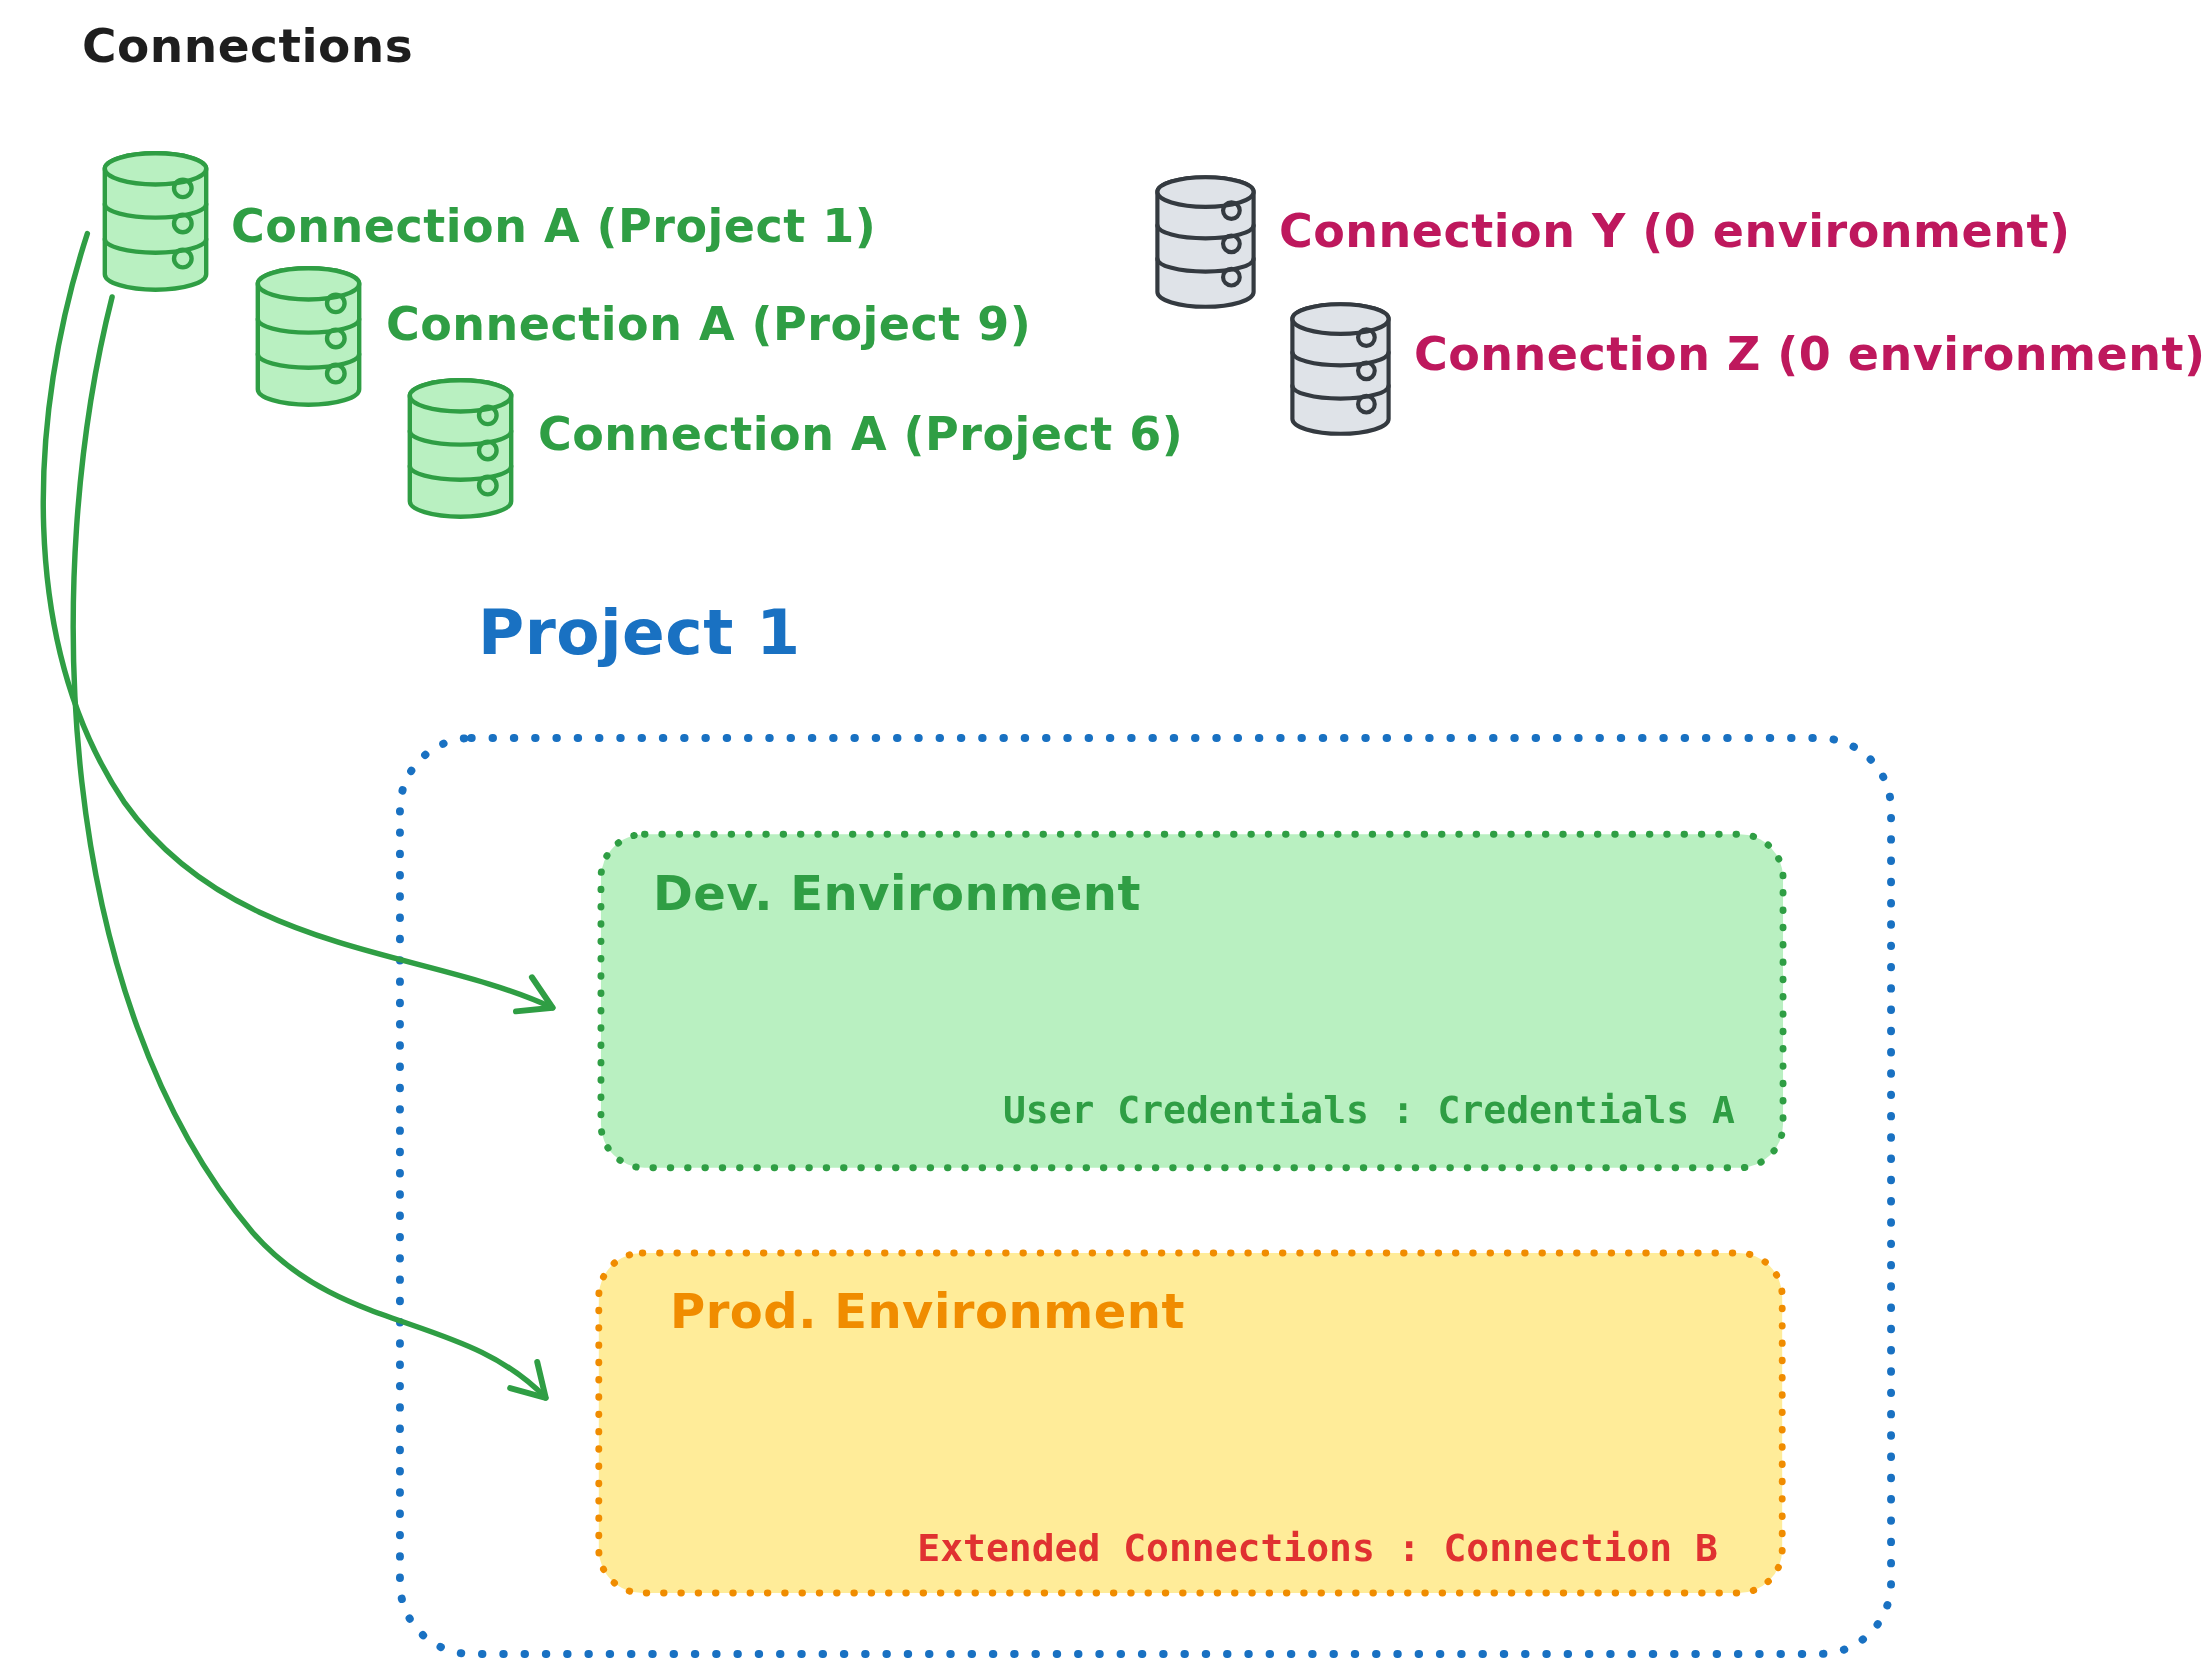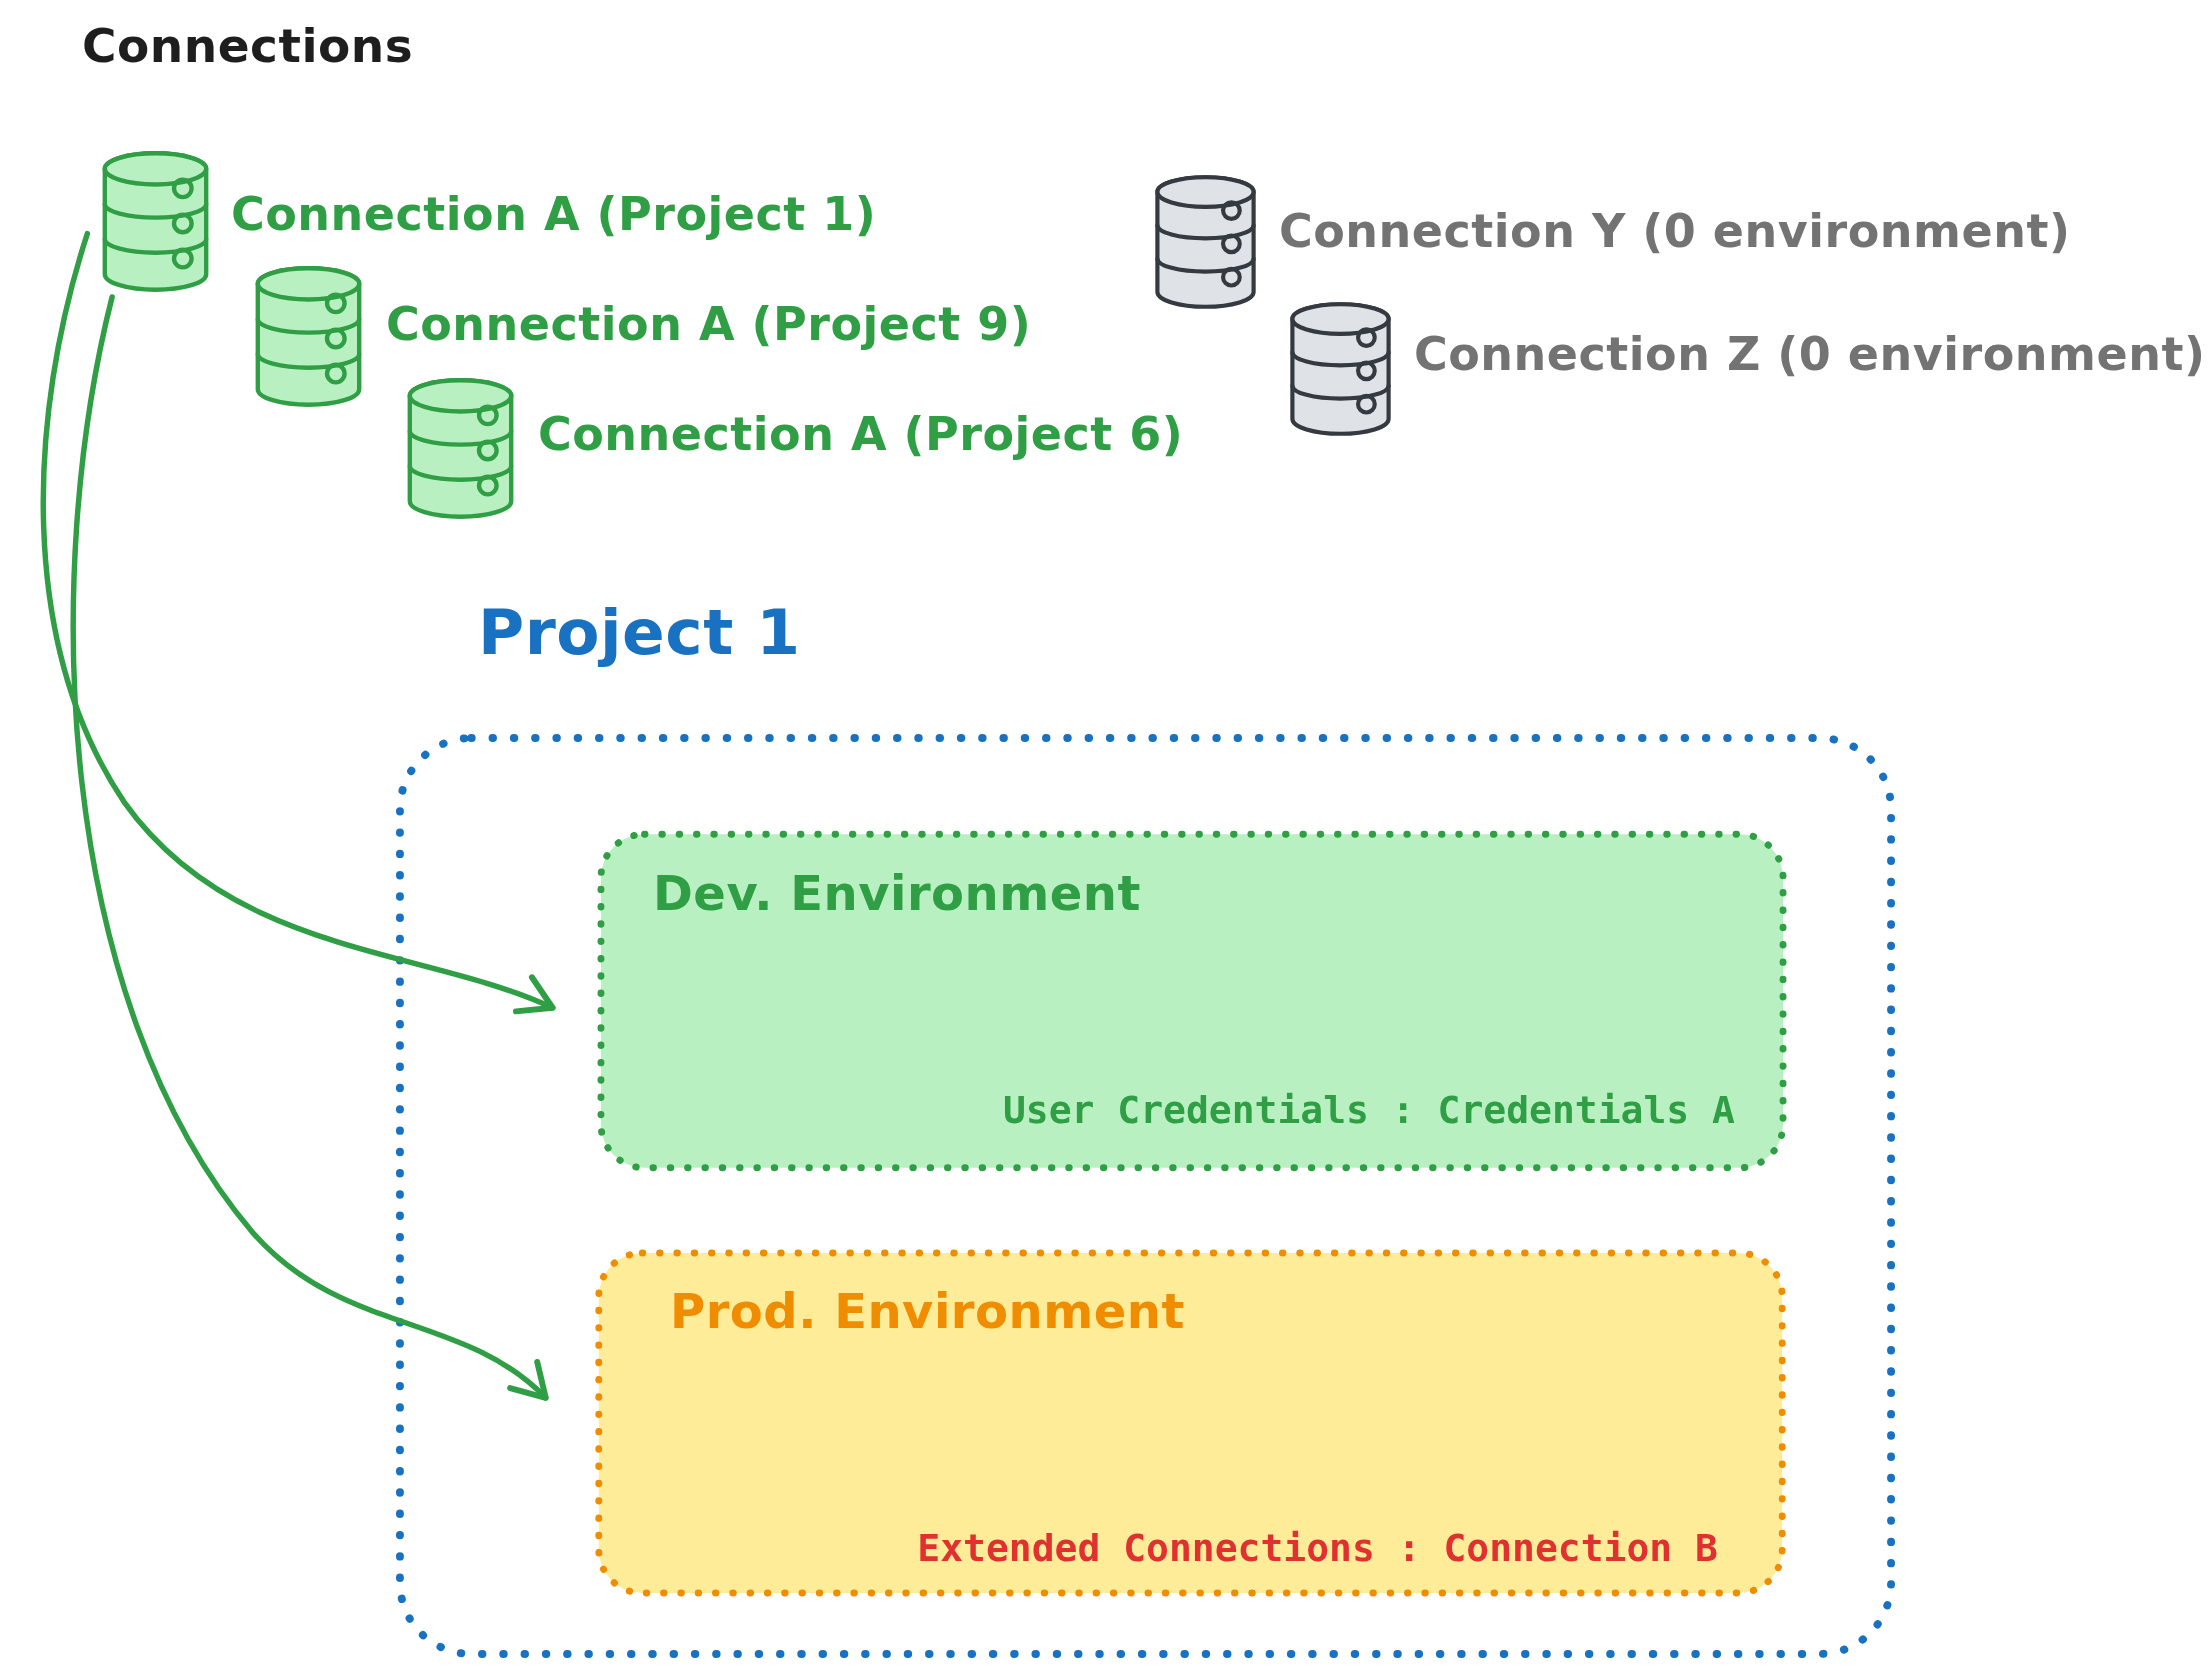--- a/index.html
+++ b/index.html
@@ -9,21 +9,21 @@
     background:#ffffff;
     overflow:hidden;
     font-family:"DejaVu Sans", sans-serif;
   }
   .abs{position:absolute;}
 
   
   .hand{font-family:"DejaVu Sans", sans-serif;font-weight:600;letter-spacing:0.5px;}
   .diagram-title{left:82px;top:18px;font-size:47px;color:#1e1e1e;}
   .conn-label{font-size:46px;color:#2f9e44;white-space:nowrap;}
-  .conn-label.dark{color:#737373;}
+  .conn-label.dark{color:#be185d;}
   .project-title{left:478px;top:596px;font-size:63px;color:#1971c2;}
   .env-title{font-size:48px;}
   .env-title.dev{left:653px;top:865px;color:#2f9e44;}
   .env-title.prod{left:670px;top:1283px;color:#f08c00;}
   .mono{
     font-family:"DejaVu Sans Mono", monospace;
     font-weight:700;font-size:38px;line-height:1.36;
     white-space:pre;text-align:right;
   }
   .dev-cred{right:477px;top:1085px;color:#2f9e44;}
@@ -116,21 +116,21 @@
     <ellipse class="lid" cx="60" cy="22" rx="52" ry="16"></ellipse>
     <path class="sep" d="M8 58 A52 14 0 0 0 112 58"></path>
     <path class="sep" d="M8 94 A52 14 0 0 0 112 94"></path>
     <circle class="dot" cx="88" cy="42" r="9"></circle>
     <circle class="dot" cx="88" cy="78" r="9"></circle>
     <circle class="dot" cx="88" cy="114" r="9"></circle>
   </svg>
 
   <div class="abs hand diagram-title">Connections</div>
 
-  <div class="abs hand conn-label" style="left:231px;top:187px;">Connection A (Project 1)</div>
+  <div class="abs hand conn-label" style="left:231px;top:199px;">Connection A (Project 1)</div>
   <div class="abs hand conn-label" style="left:386px;top:297px;">Connection A (Project 9)</div>
   <div class="abs hand conn-label" style="left:538px;top:407px;">Connection A (Project 6)</div>
 
   <div class="abs hand conn-label dark" style="left:1279px;top:204px;">Connection Y (0 environment)</div>
   <div class="abs hand conn-label dark" style="left:1414px;top:327px;">Connection Z (0 environment)</div>
 
   <div class="abs hand project-title">Project 1</div>
 
   <div class="abs mono dev-cred">User Credentials : Credentials A</div>
   <div class="abs hand env-title dev">Dev. Environment</div>

